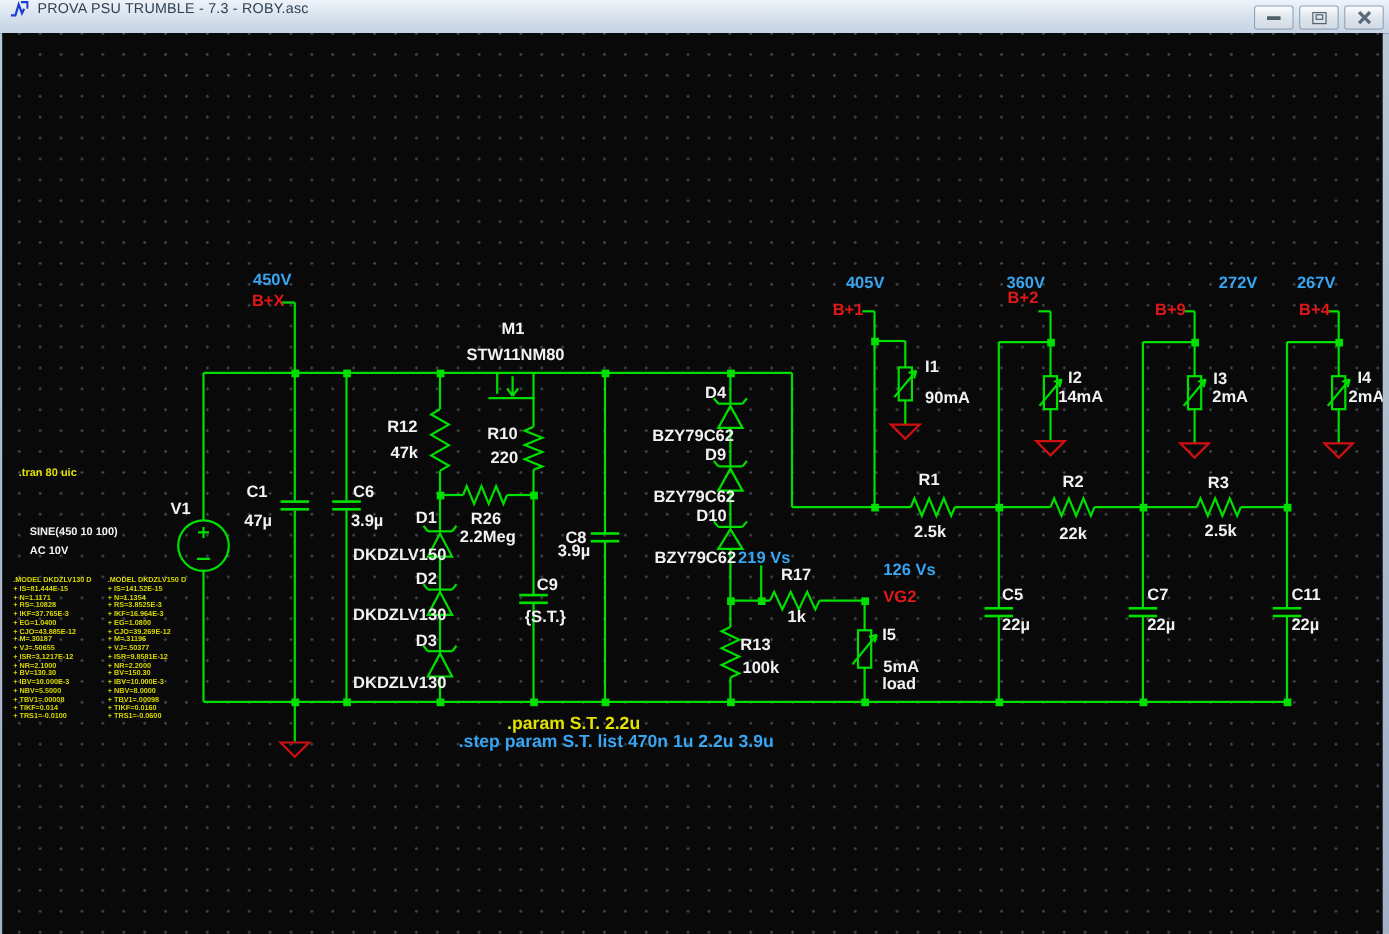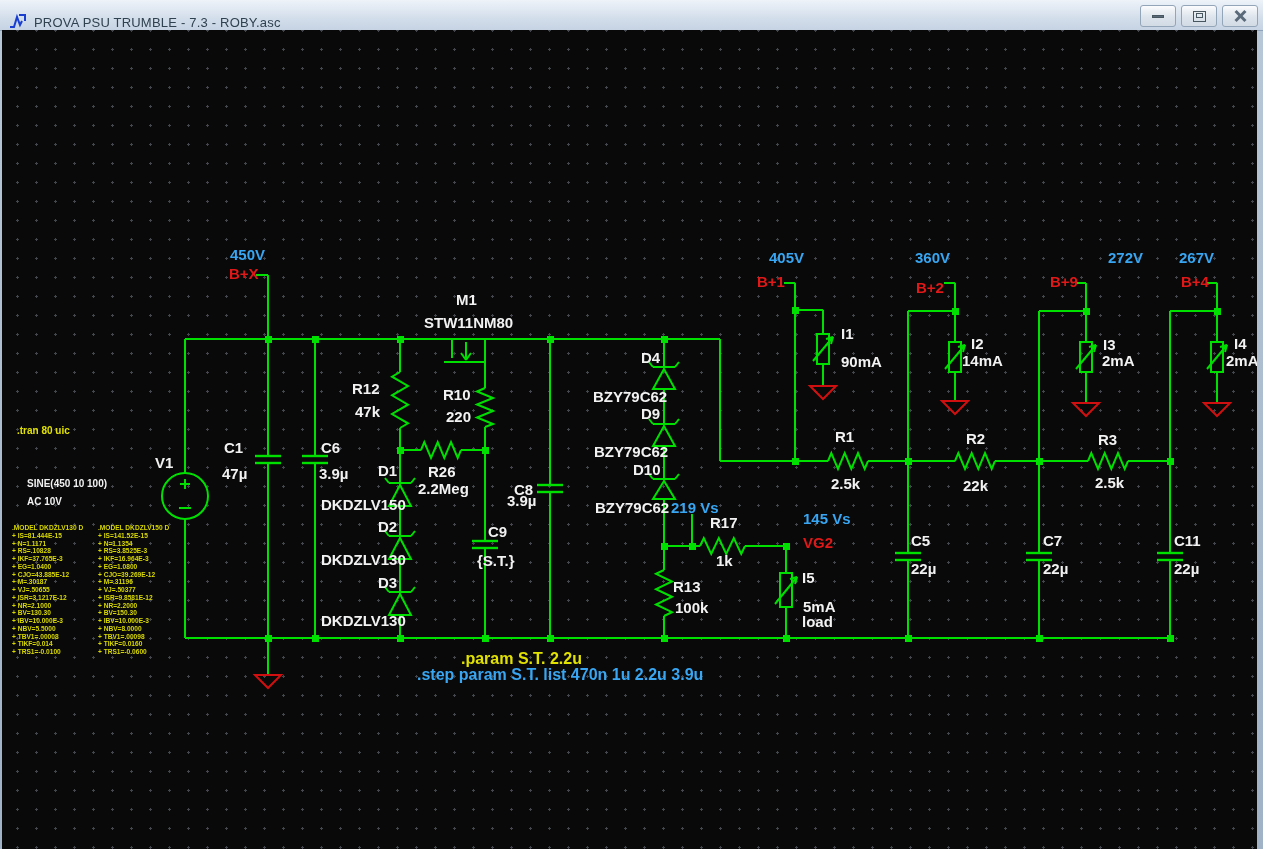--- a/index.html
+++ b/index.html
@@ -6,21 +6,21 @@
   body{
     width:1263px;height:849px;position:relative;overflow:hidden;
     background:linear-gradient(#b9c8d8,#9fb2c6);
     font-family:"Liberation Sans",sans-serif;
   }
   
   .titlebar{
     position:absolute;left:0;top:0;width:1263px;height:30px;
     background:linear-gradient(#eef3f9,#d3deeb 60%,#c6d3e3);
     border-bottom:1px solid #8fa4bb;
-    display:flex;align-items:flex-end;
+    display:flex;align-items:flex-start;
   }
   .titlebar .appicon{margin:0 8px 0 9px;width:17px;height:17px;flex:0 0 auto;}
   .titlebar .title{
     font-size:13px;color:#30414f;letter-spacing:.2px;white-space:nowrap;
   }
   .winbtns{position:absolute;right:5px;top:5px;display:flex;gap:5px;}
   .winbtn{
     width:34px;height:20px;border:1px solid #93a5b8;border-radius:3px;
     background:linear-gradient(#fbfcfd,#dde4ec 55%,#d2dae4);
     display:flex;align-items:center;justify-content:center;position:relative;
@@ -337,27 +337,27 @@
     <rect x="1036" y="635" width="7" height="7"></rect>
           <rect x="1167" y="635" width="7" height="7"></rect>
   </g>
 </svg>
 
 <div class="lbl cyan" style="left:230px;top:247px">450V</div>
 <div class="lbl red" style="left:229px;top:266px">B+X</div>
 <div class="lbl cyan" style="left:769px;top:250px">405V</div>
 <div class="lbl red" style="left:757px;top:274px">B+1</div>
 <div class="lbl cyan" style="left:915px;top:250px">360V</div>
-<div class="lbl red" style="left:916px;top:280px">B+2</div>
+<div class="lbl red" style="left:916px;top:263px">B+2</div>
 <div class="lbl cyan" style="left:1108px;top:250px">272V</div>
 <div class="lbl red" style="left:1050px;top:274px">B+9</div>
 <div class="lbl cyan" style="left:1179px;top:250px">267V</div>
 <div class="lbl red" style="left:1181px;top:274px">B+4</div>
 <div class="lbl cyan" style="left:671px;top:500px">219 Vs</div>
-<div class="lbl cyan" style="left:803px;top:511px">145 Vs</div>
+<div class="lbl cyan" style="left:803px;top:511px">126 Vs</div>
 <div class="lbl red" style="left:803px;top:535px">VG2</div>
 
 <div class="lbl yellow s14" style="left:17px;top:426px">.tran 80 uic</div>
 <div class="lbl yellow s11" style="left:461px;top:651px">.param S.T. 2.2u</div>
 <div class="lbl cyan s11" style="left:417px;top:667px">.step param S.T. list 470n 1u 2.2u 3.9u</div>
 
 <div class="lbl white" style="left:155px;top:455px">V1</div>
 <div class="lbl white s14" style="left:27px;top:479px">SINE(450 10 100)</div>
 <div class="lbl white s14" style="left:27px;top:497px">AC 10V</div>
 

